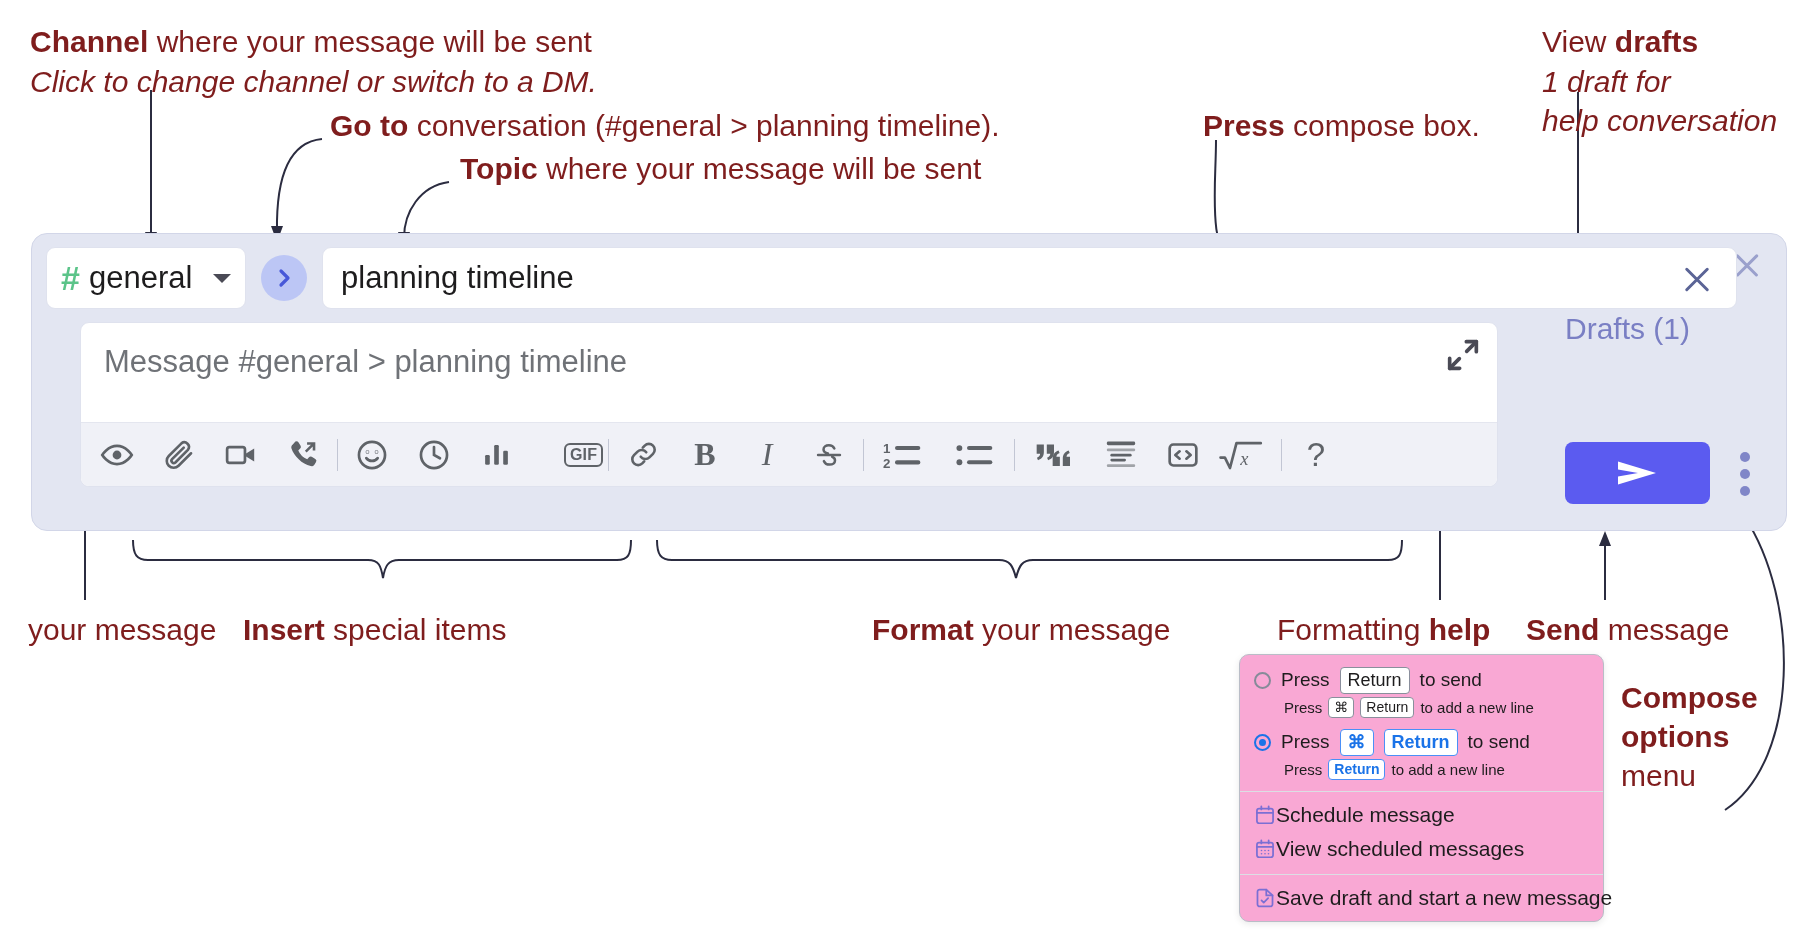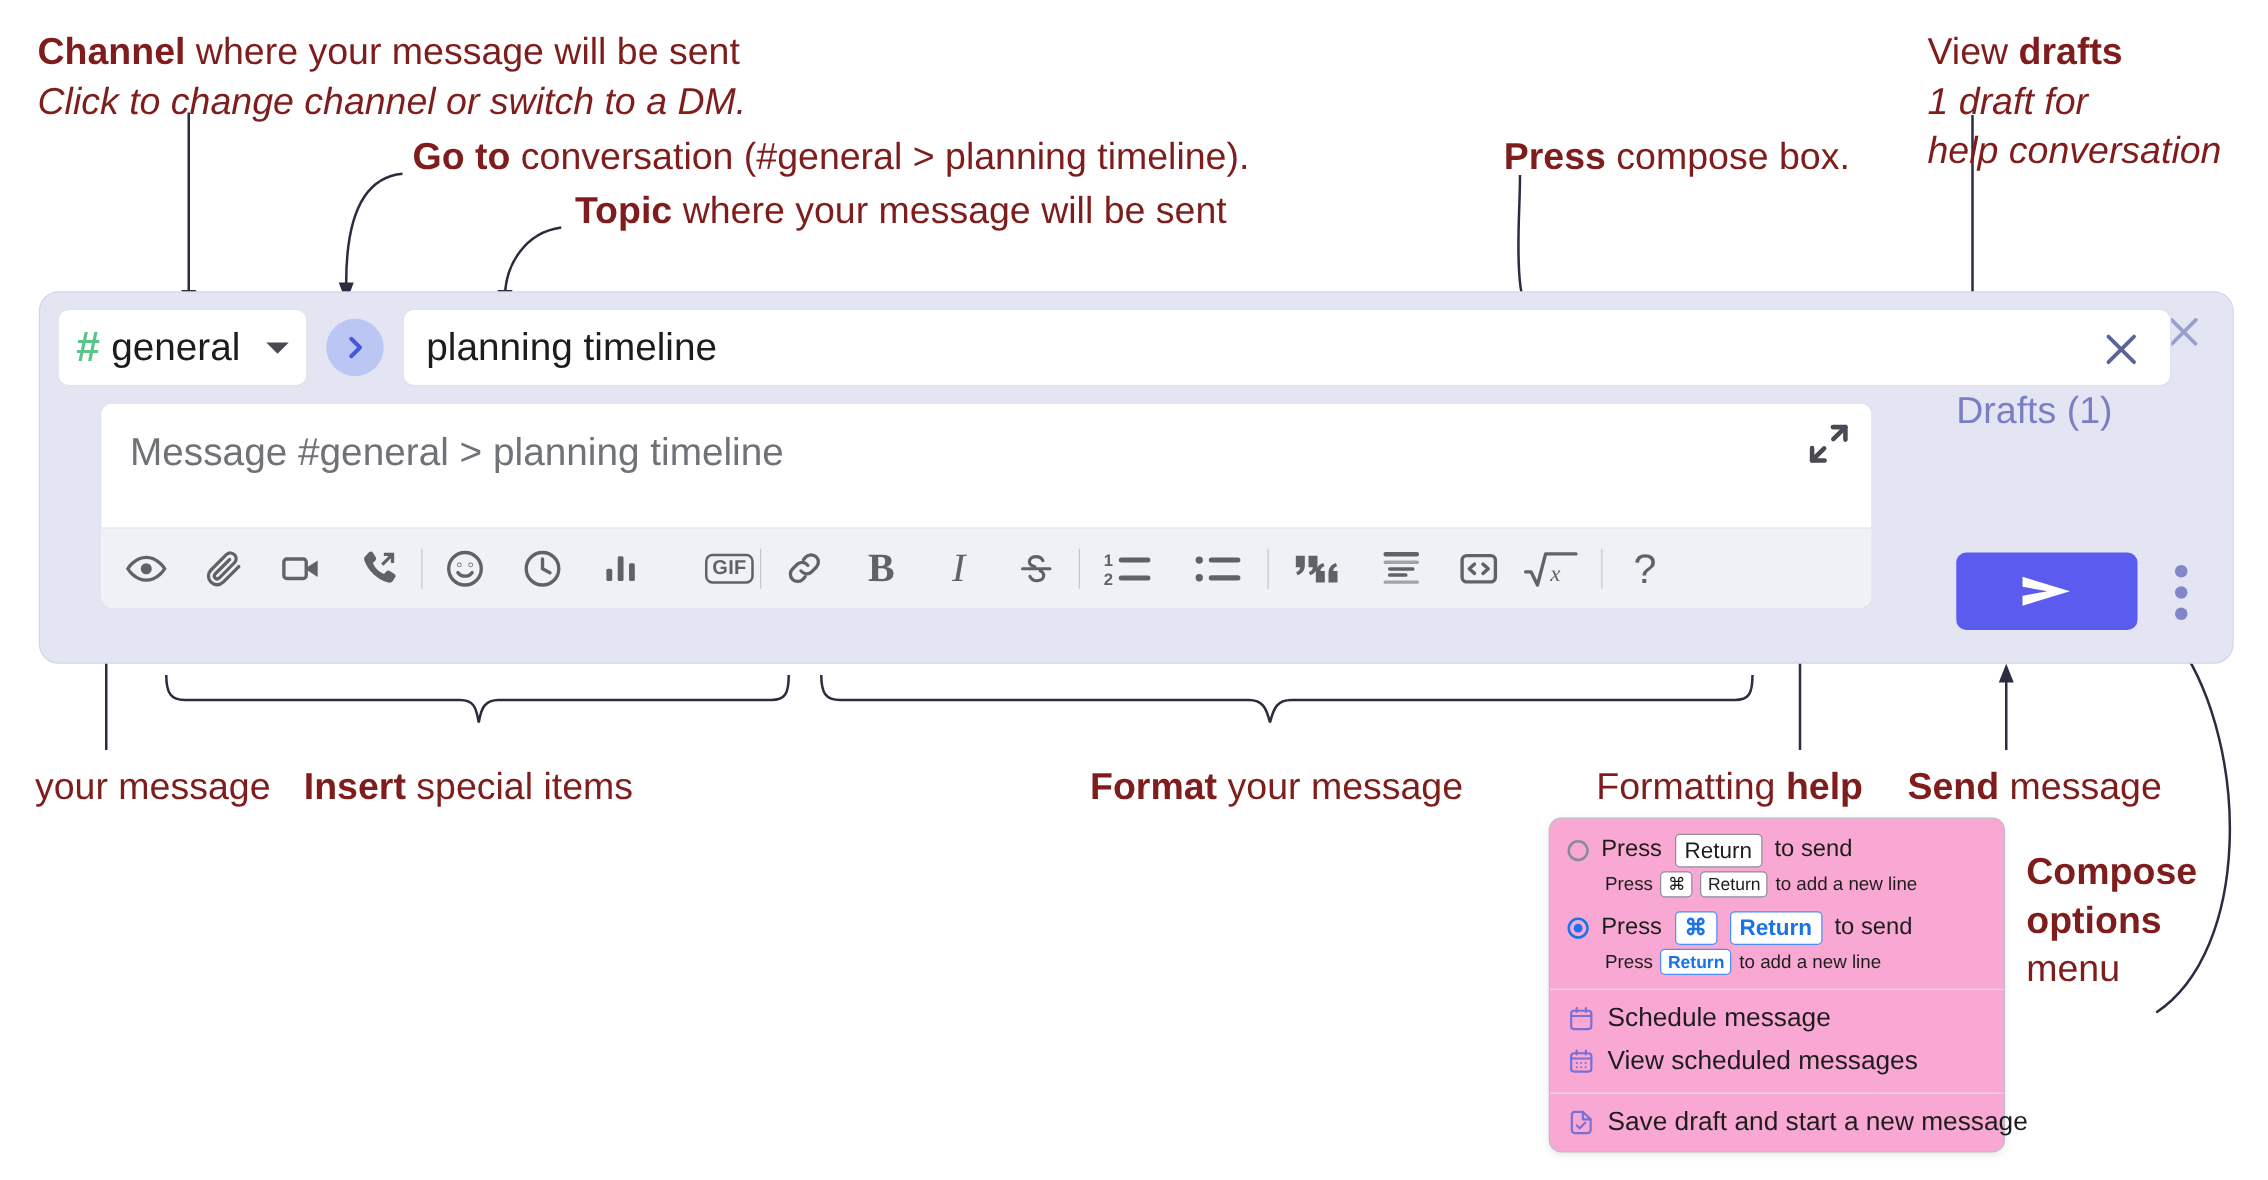--- a/index.html
+++ b/index.html
@@ -107,21 +107,21 @@
   .opt-txt{font-size:19px;color:#1d1c1d;white-space:nowrap;}
   .sub-txt{font-size:15px;color:#1d1c1d;white-space:nowrap;}
   .key{
     border:1px solid #8a8f9c;border-radius:4px;padding:1px 7px;font-size:18px;color:#1d1c1d;
     display:inline-block;line-height:1.25;background:#fff;
   }
   .key.sm{font-size:14px;padding:1px 5px;}
   .key.blue{border-color:#4a90f7;color:#1a73e8;font-weight:700;}
   .key.blue.sm{font-weight:700;}
   .menu-div{height:1px;background:#dcdee4;margin:8px 0 6px;}
-  .mi{display:flex;align-items:center;gap:10px;padding:5px 14px;cursor:pointer;}
+  .mi{display:flex;align-items:center;padding:5px 14px;cursor:pointer;}
   .mi-txt{font-size:21px;color:#1d1c1d;white-space:nowrap;}
   .mi-ico{width:22px;height:22px;flex:none;color:#7b6fd4;}
   .mi-ico svg{display:block;}
 
   
   #leaders{position:absolute;left:0;top:0;width:1814px;height:944px;pointer-events:none;}
 </style>
 </head>
 <body>
 

